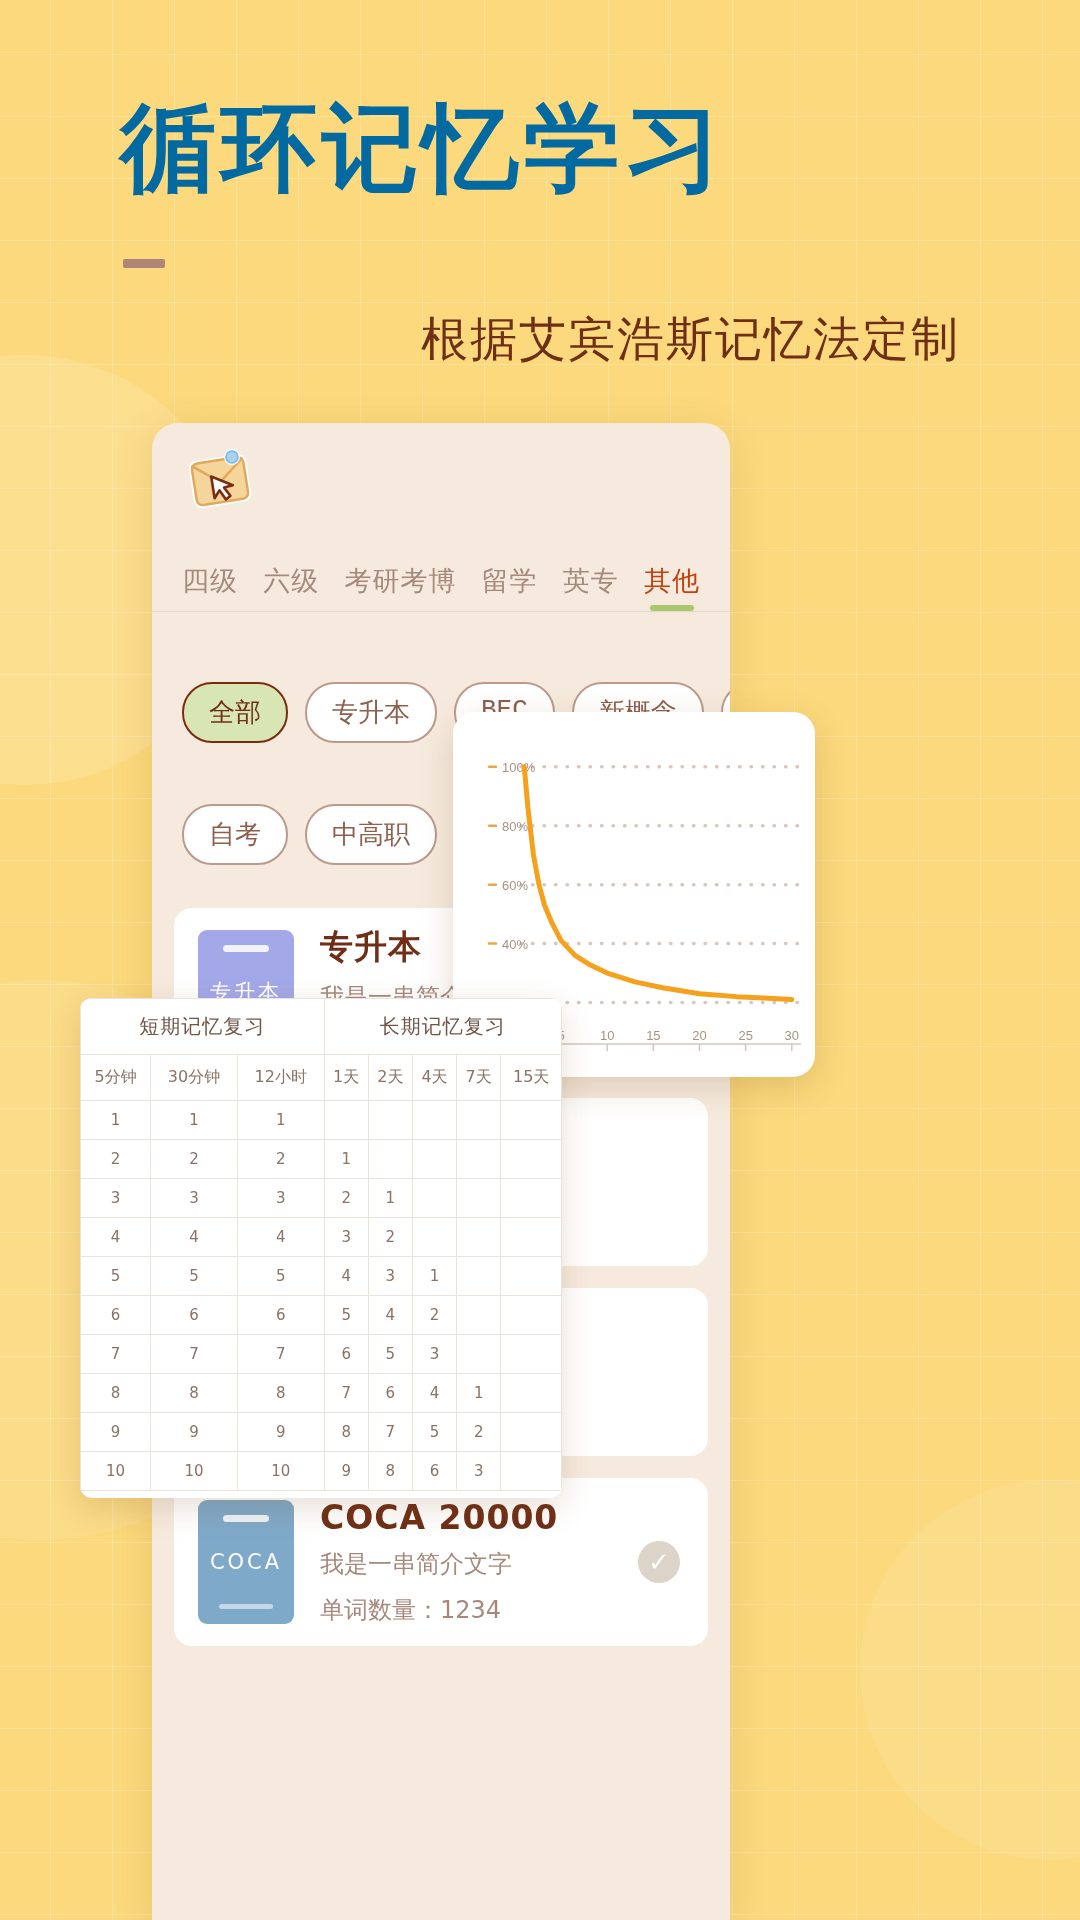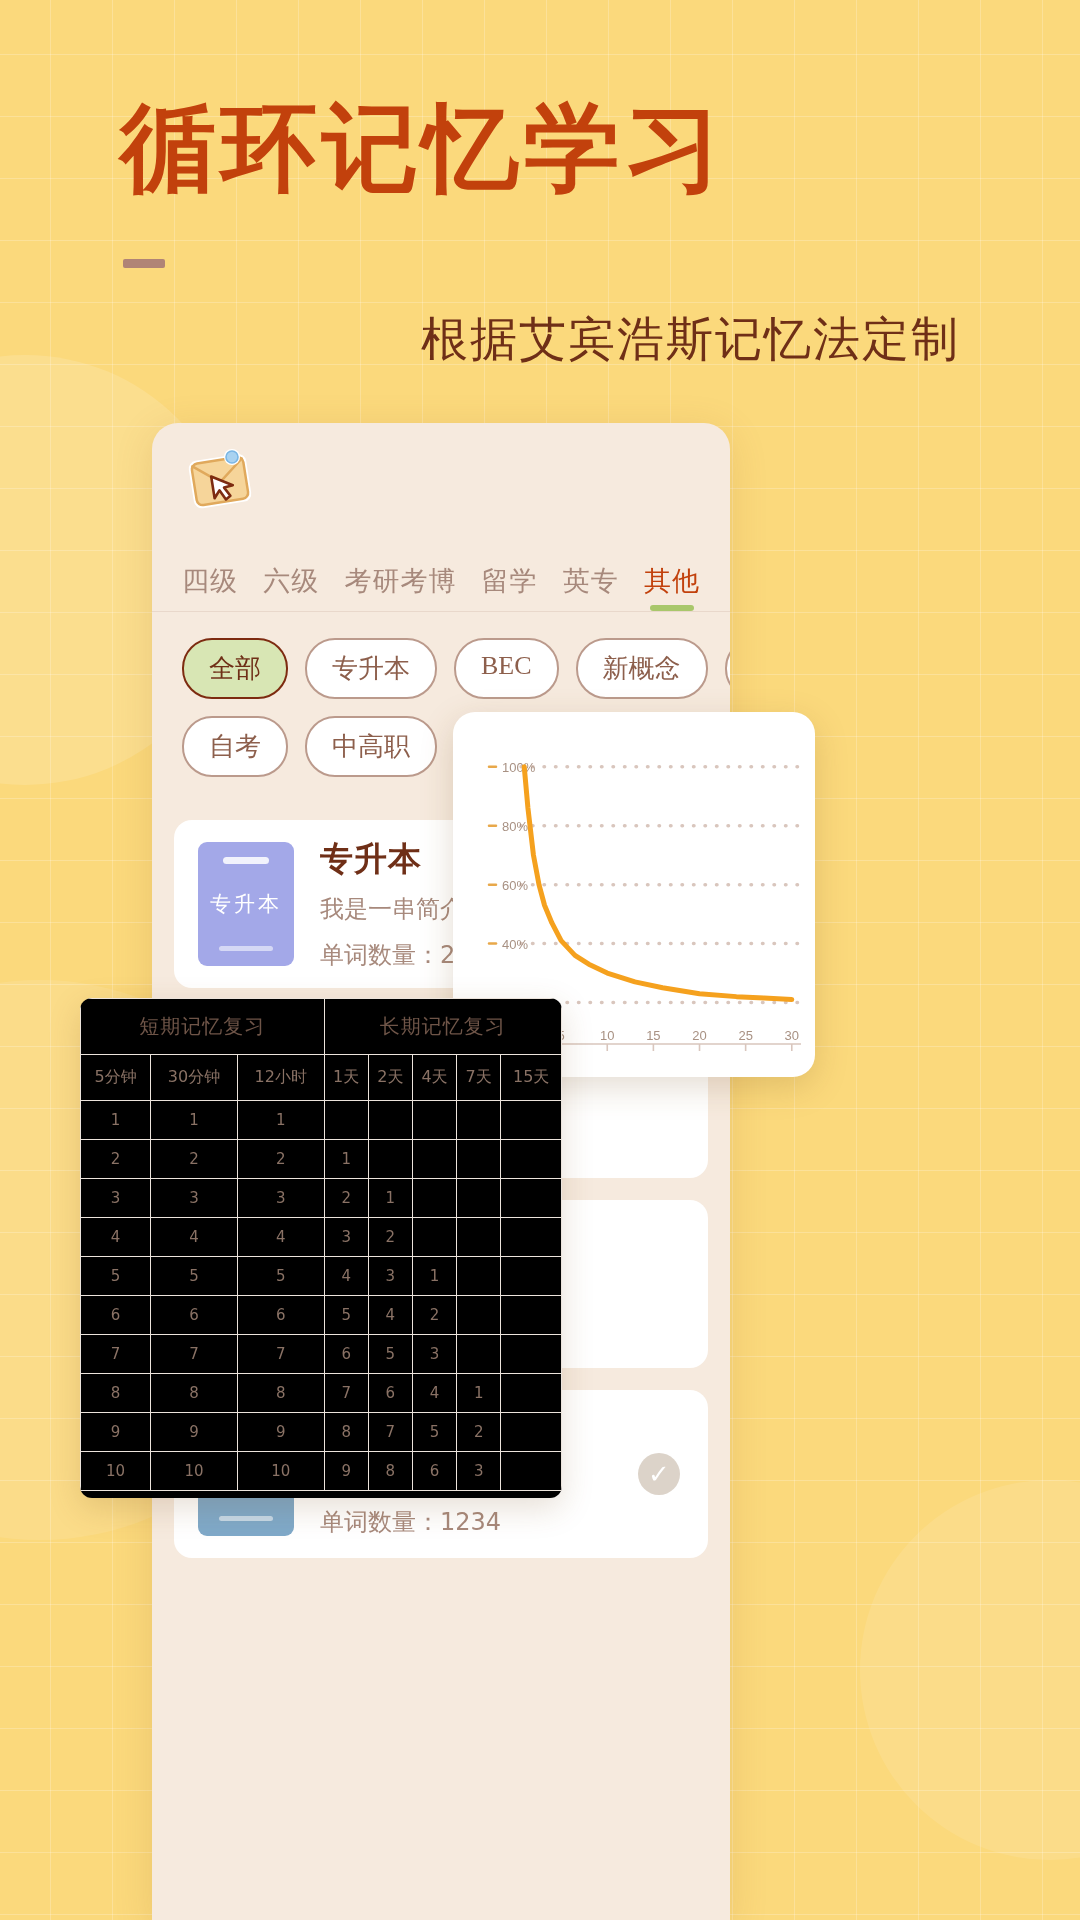--- a/index.html
+++ b/index.html
@@ -34,21 +34,21 @@
     position: absolute; right: -160px; top: 1480px;
     width: 380px; height: 380px; border-radius: 50%;
     background: rgba(255,255,255,0.10);
   }
 
   
   #hero { position: absolute; left: 120px; top: 95px; width: 840px; }
   #hero-title {
     font-size: 96px;
     font-weight: bold;
-    color: #c2410c;
+    color: #0369a1;
     letter-spacing: 5px;
     line-height: 1.12;
     font-family: "DejaVu Sans", "Liberation Sans", sans-serif;
   }
   #hero-rule {
     width: 42px; height: 9px; border-radius: 2px;
     background: #b08476;
     margin: 56px 0 0 3px;
   }
   #hero-subtitle {
@@ -105,21 +105,22 @@
   #chips { padding: 26px 30px 18px 30px; }
   .chip-row { display: flex; gap: 17px; margin-bottom: 17px; }
   .chip {
     border: 2px solid #bb9a8c;
     background: #ffffff;
     color: #8d5f4c;
     border-radius: 30px;
     font-size: 26px;
     padding: 11px 25px;
     white-space: nowrap;
-    font-family: Liberation Serif, serif;
+    font-family: Liberation Mono, monospace;
+    margin-top: 44px;
   }
   .chip.selected {
     background: #d8e6b4;
     border-color: #7d2b10;
     color: #6f2f17;
   }
 
   
   #booklist { padding: 8px 22px 0 22px; }
   .book-item {
@@ -180,21 +181,21 @@
   #chart-svg { display: block; width: 362px; height: 365px; }
   .axis-label {
     font-size: 13px; fill: #a89183;
     font-family: "Liberation Sans", sans-serif;
   }
 
   
   #table-card {
     position: absolute; left: 80px; top: 998px;
     width: 482px; height: 500px;
-    background: #000000; border-radius: 12px;
+    background: #ffffff; border-radius: 12px;
     box-shadow: 0 10px 32px rgba(120,80,30,0.18);
     overflow: hidden;
     font-family: "DejaVu Sans", "Liberation Sans", sans-serif;
   }
   #review-table { width: 100%; border-collapse: collapse; }
   #review-table th, #review-table td {
     border: 1px solid #ece4dc;
     text-align: center;
     color: #8a7265;
   }

